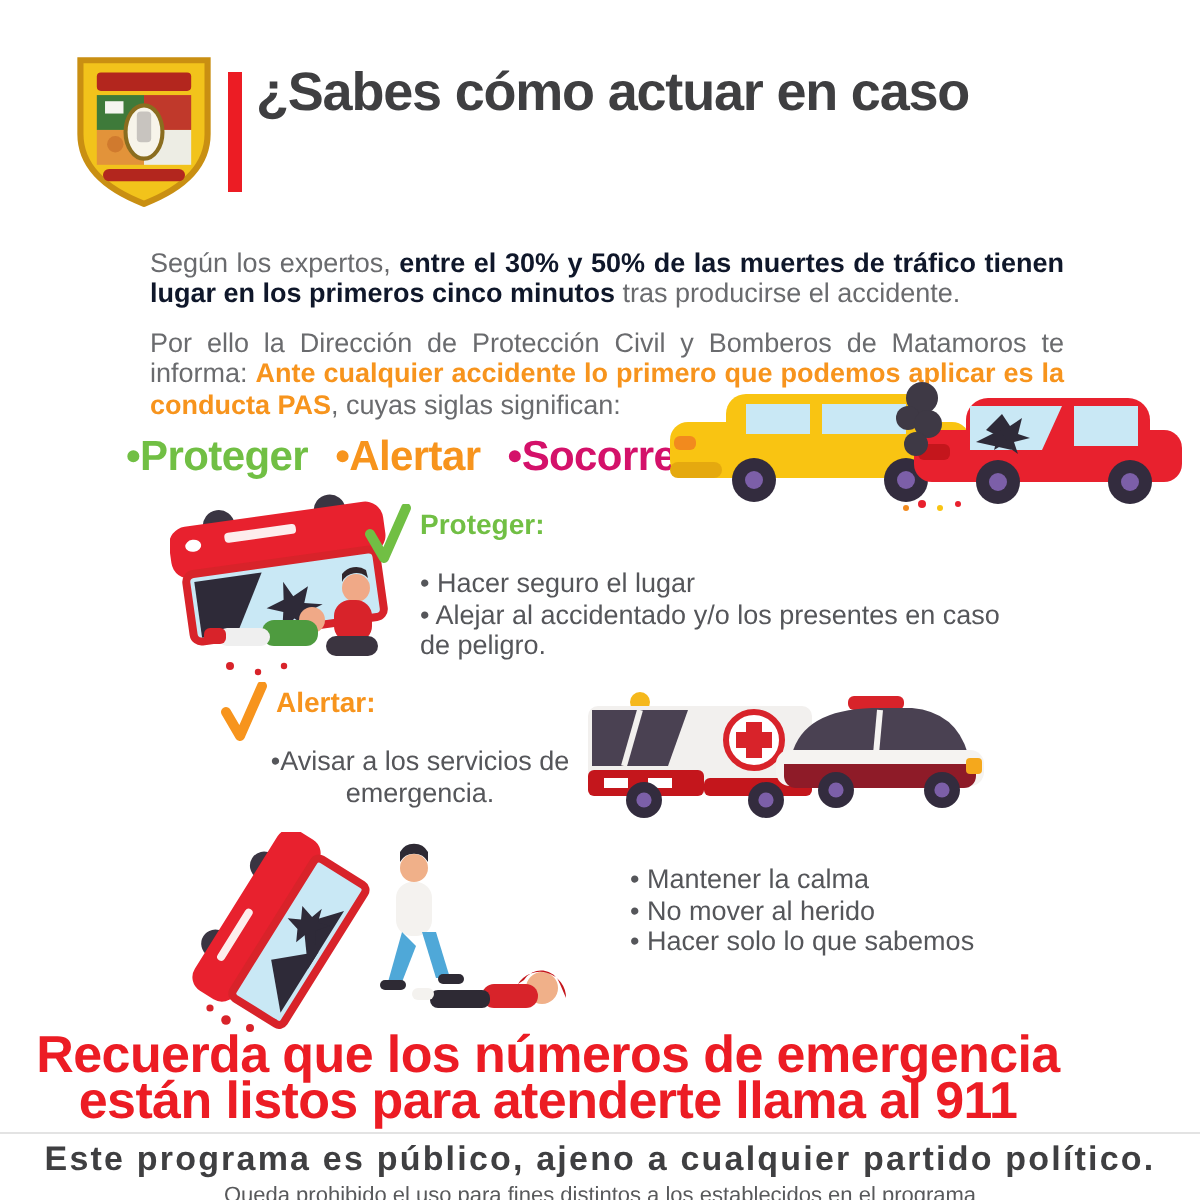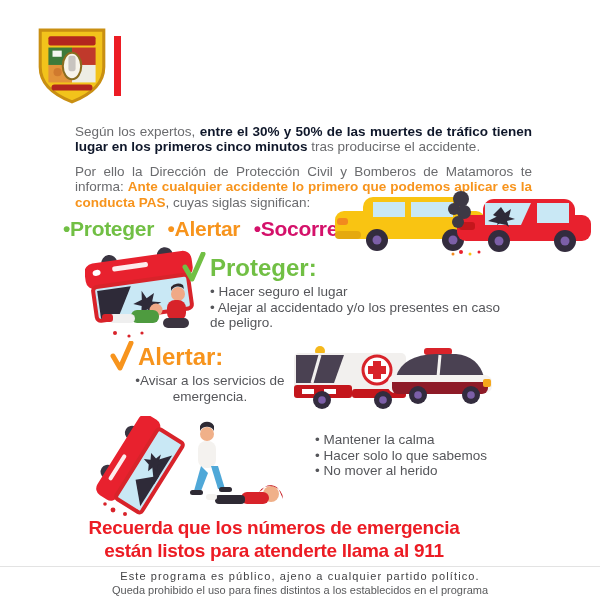--- a/index.html
+++ b/index.html
@@ -23,36 +23,36 @@
   .green{color:#71BF44;}
   .orange{color:#F7941D;}
   .pink{color:#D4116A;}
   
   .ill{position:absolute;}
   .ill-crash{left:333px;top:191px;}
   .ill-protect{left:85px;top:247px;}
   .ill-vehicles{left:288px;top:337px;}
   .ill-socorrer{left:95px;top:416px;}
   
-  .section-title{display:flex;align-items:flex-start;font-size:24px;font-weight:800;}
+  .section-title{display:flex;align-items:flex-start;font-size:14px;font-weight:800;}
   .check{flex:0 0 auto;margin-right:4px;margin-top:-2px;}
   .bullets{font-size:13.5px;line-height:15.5px;color:#55565A;margin-top:2px;}
   .sec-proteger{position:absolute;left:182px;top:254px;width:310px;}
   .sec-proteger .bullets{margin-left:28px;width:292px;}
   .sec-alertar{position:absolute;left:110px;top:343px;width:190px;}
   .sec-alertar .bullets{margin-left:20px;width:160px;text-align:center;}
   .sec-socorrer{position:absolute;left:291px;top:430px;width:260px;}
   .sec-socorrer .bullets{margin-left:24px;width:230px;}
   
   .emergency{position:absolute;left:0;top:516px;width:548px;text-align:center;
-             color:#EC1C24;font-size:19px;line-height:23px;font-weight:800;letter-spacing:-0.3px;}
+             color:#EC1C24;font-size:26px;line-height:23px;font-weight:800;letter-spacing:-0.3px;}
   
   .divider{position:absolute;left:0;top:566px;width:600px;height:1px;background:#E3E3E3;}
   .footer{position:absolute;left:0;top:570px;width:600px;text-align:center;}
-  .footer-b{font-size:11px;font-weight:400;letter-spacing:1.1px;color:#3F3F41;}
+  .footer-b{font-size:17px;font-weight:700;letter-spacing:1.1px;color:#3F3F41;}
   .footer-r{font-size:11px;color:#58595B;margin-top:2px;letter-spacing:0px;
             font-family:"Liberation Sans",sans-serif;transform:scaleY(1.0);}
 </style>
 </head>
 <body>
 
 <div class="page">
 
   <svg class="logo" viewBox="0 0 74 78">
     <path d="M6,4 h62 v36 q0,22 -31,34 q-31,-12 -31,-34 z" fill="#F2C31B" stroke="#C98F12" stroke-width="3"></path>
@@ -62,20 +62,21 @@
     <rect x="14" y="38" width="23" height="17" fill="#E2933A"></rect>
     <rect x="37" y="38" width="23" height="17" fill="#EDEDE4"></rect>
     <rect x="18" y="24" width="9" height="6" fill="#F5F5F0"></rect>
     <ellipse cx="37" cy="39" rx="9" ry="13" fill="#F7F4EA" stroke="#8A6D1F" stroke-width="2"></ellipse>
     <rect x="33.5" y="29" width="7" height="15" rx="2" fill="#C8C4BF"></rect>
     <circle cx="23" cy="45" r="4" fill="#D07A2E"></circle>
     <rect x="17" y="57" width="40" height="6" rx="3" fill="#B3261E"></rect>
   </svg>
   <div class="red-bar"></div>
   <div class="title">
+    <div>¿Sabes cómo actuar en caso</div>
   </div>
 
   <p class="para p1"><span>Según los expertos, </span><b>entre el 30% y 50% de las muertes de tráfico tienen lugar en los primeros cinco minutos</b><span> tras producirse el accidente.</span></p>
 
   <p class="para p2"><span>Por ello la Dirección de Protección Civil y Bomberos de Matamoros te informa: </span><span class="orange-b">Ante cualquier accidente lo primero que podemos aplicar es la conducta PAS</span><span>, cuyas siglas significan:</span></p>
 
   <div class="pas">
     <span class="green">•Proteger</span>
     <span class="orange">•Alertar</span>
     <span class="pink">•Socorrer</span>
@@ -239,22 +240,22 @@
       <circle cx="18" cy="94" r="2.4"></circle>
         <circle cx="30" cy="98" r="2"></circle>
         <circle cx="10" cy="88" r="1.8"></circle>
         <circle cx="42" cy="95" r="1.6"></circle>
     </g>
   </svg>
 
   <div class="sec-socorrer">
     <div class="bullets">
       <div>• Mantener la calma</div>
+      <div>• No mover al herido</div>
       <div>• Hacer solo lo que sabemos</div>
-      <div>• No mover al herido</div>
     </div>
   </div>
 
   <div class="emergency">
     <div>Recuerda que los números de emergencia</div>
     <div>están listos para atenderte llama al 911</div>
   </div>
 
   <div class="divider"></div>
   <div class="footer">

